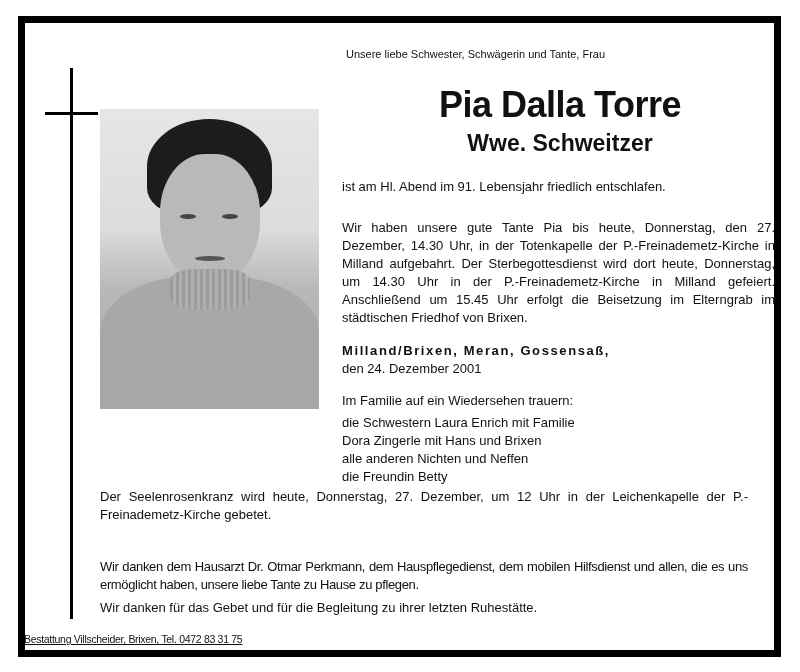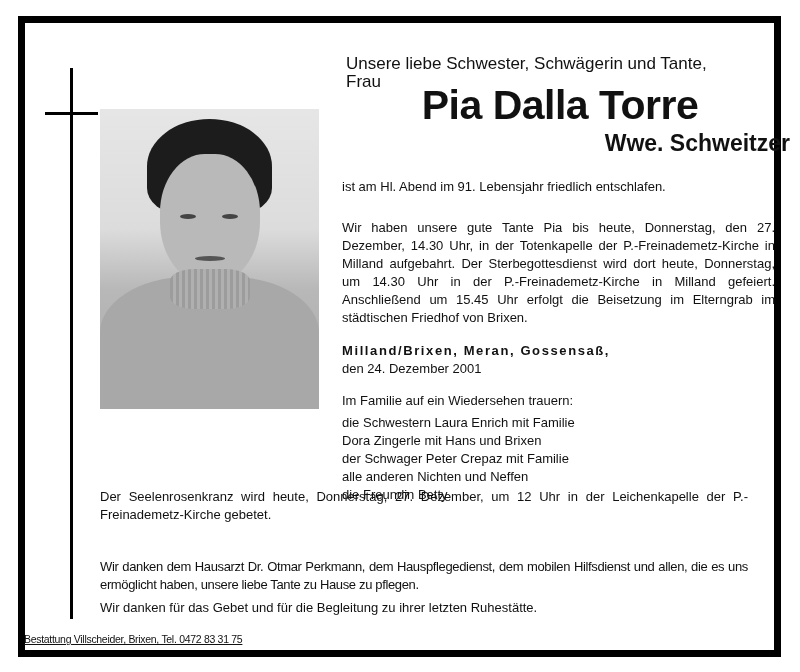--- a/index.html
+++ b/index.html
@@ -17,24 +17,24 @@
   .photo .face { position: absolute; left: 60px; top: 45px; width: 100px; height: 130px;
                  background: #b9b9b9; border-radius: 45% 45% 48% 48%; }
   .photo .eye { position: absolute; top: 105px; width: 16px; height: 5px; background: #444; border-radius: 50%; }
   .photo .mouth { position: absolute; left: 95px; top: 147px; width: 30px; height: 5px; background: #555; border-radius: 50%; }
   .photo .sweater { position: absolute; left: 0; top: 168px; width: 219px; height: 140px;
                     background: #a8a8a8; border-radius: 40% 40% 0 0; }
   .photo .collar { position: absolute; left: 70px; top: 160px; width: 80px; height: 40px;
                    background: repeating-linear-gradient(90deg, #9c9c9c 0 3px, #b0b0b0 3px 6px); border-radius: 30%; }
   .txt { position: absolute; font-size: 13px; line-height: 18px; }
   .right { left: 342px; width: 433px; }
-  .intro { top: 55px; left: 346px; width: 400px; font-size: 17px; }
+  .intro { top: 45px; left: 346px; width: 400px; font-size: 11px; }
   .name { position: absolute; top: 82px; left: 330px; width: 460px; text-align: center;
-          font-size: 41px; font-weight: bold; letter-spacing: -0.5px; line-height: 46px; }
-  .subname { position: absolute; top: 130px; left: 330px; width: 460px; text-align: right;
+          font-size: 36px; font-weight: bold; letter-spacing: -0.5px; line-height: 46px; }
+  .subname { position: absolute; top: 130px; left: 330px; width: 460px; text-align: center;
              font-size: 23px; font-weight: bold; line-height: 26px; }
   .just { text-align: justify; }
   .spaced { letter-spacing: 1.6px; font-weight: bold; }
   b { font-weight: normal; }
   .bottom { left: 100px; width: 648px; }
   .footer { position: absolute; left: 24px; top: 633px; font-size: 10.5px; letter-spacing: -0.3px; color: #111; text-decoration: underline; }
   .sig-line { display: block; }
 </style>
 </head>
 <body>
@@ -62,21 +62,20 @@
 <div class="txt right just" style="top:219px">Wir haben unsere gute Tante Pia bis heute, Donnerstag, den 27. Dezember, 14.30 Uhr, in der Totenkapelle der P.-Freinademetz-Kirche in Milland aufgebahrt. Der Sterbegottesdienst wird dort heute, Donnerstag, um 14.30 Uhr in der P.-Freinademetz-Kirche in Milland gefeiert. Anschließend um 15.45 Uhr erfolgt die Beisetzung im Elterngrab im städtischen Friedhof von Brixen.</div>
 
 <div class="txt right spaced" style="top:342px">Milland/Brixen, Meran, Gossensaß,</div>
 <div class="txt right" style="top:360px">den 24. Dezember 2001</div>
 
 <div class="txt right" style="top:392px">Im Familie auf ein Wiedersehen trauern:</div>
 
 <div class="txt right" style="top:414px">
   <span class="sig-line"><span>die Schwestern </span><b>Laura Enrich</b><span> mit Familie</span></span>
   <span class="sig-line"><b>Dora Zingerle</b><span> mit </span><b>Hans</b><span> und Brixen</span></span>
-  <span class="sig-line"><span>der Schwager </span><b>Peter Crepaz</b><span> mit Familie</span></span>
   <span class="sig-line"><span>alle anderen Nichten und Neffen</span></span>
   <span class="sig-line"><span>die Freundin </span><b>Betty</b></span>
 </div>
 
 <div class="txt bottom just" style="top:488px">Der Seelenrosenkranz wird heute, Donnerstag, 27. Dezember, um 12 Uhr in der Leichenkapelle der P.-Freinademetz-Kirche gebetet.</div>
 <div class="txt bottom just" style="top:558px; letter-spacing:-0.35px">Wir danken dem Hausarzt Dr. Otmar Perkmann, dem Hauspflegedienst, dem mobilen Hilfsdienst und allen, die es uns ermöglicht haben, unsere liebe Tante zu Hause zu pflegen.</div>
 <div class="txt bottom" style="top:599px">Wir danken für das Gebet und für die Begleitung zu ihrer letzten Ruhestätte.</div>
 
 <div class="footer">Bestattung Villscheider, Brixen, Tel. 0472 83 31 75</div>
 

